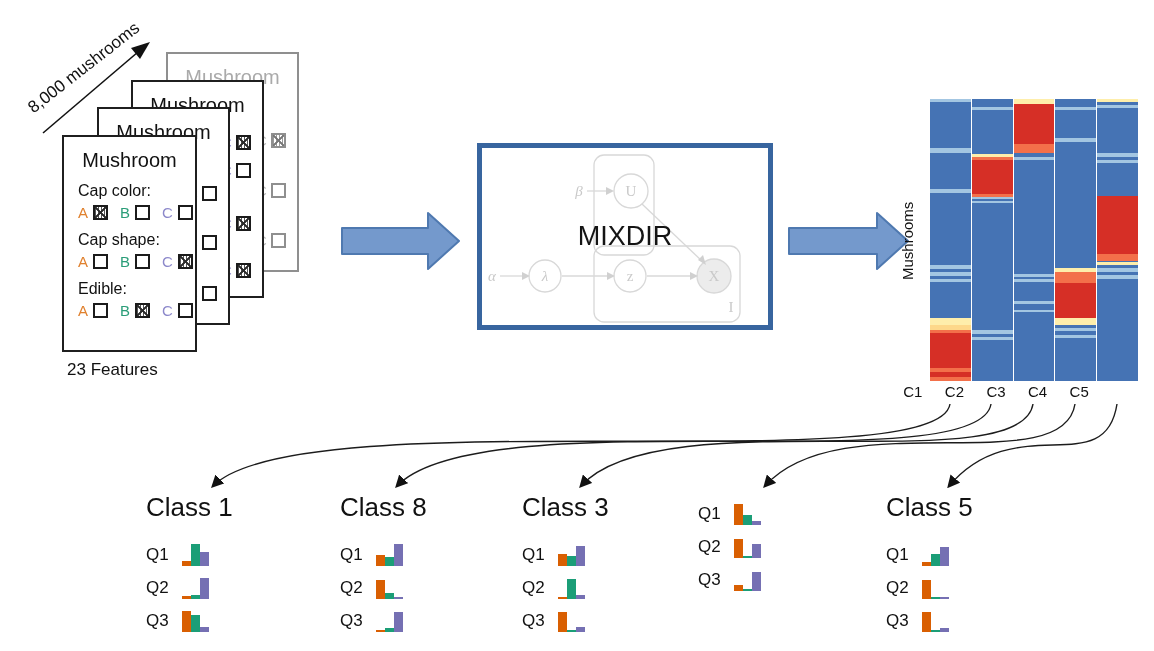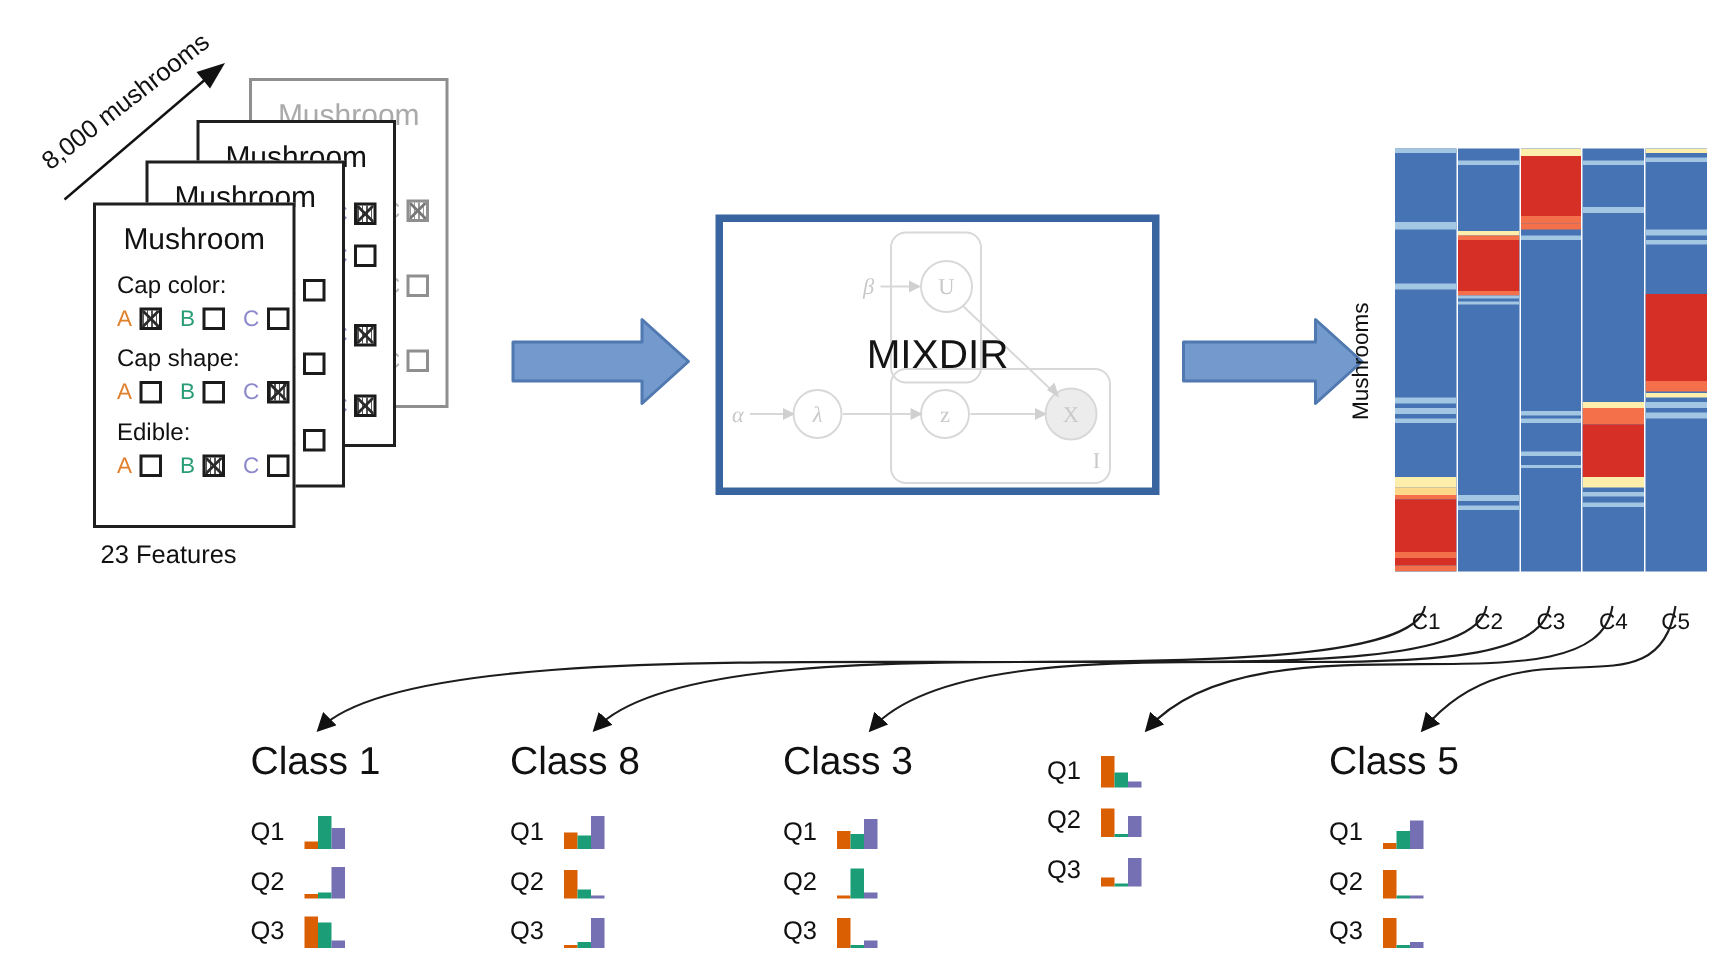--- a/index.html
+++ b/index.html
@@ -33,21 +33,21 @@
   #features-label{left:67px;top:360px;font-size:17px;}
   
   #model-box{left:477px;top:143px;width:296px;height:187px;border:5px solid #38659f;
      box-sizing:border-box;background:#fff;}
   #model-title{position:absolute;inset:0;display:flex;flex-direction:column;align-items:center;
      justify-content:center;font-size:27px;line-height:1.13;color:#141414;}
   
   #heatmap{left:930px;top:99px;width:208px;height:282px;display:flex;gap:1px;background:#fff;}
   .hm-col{flex:1;position:relative;overflow:hidden;}
   .hm-seg{position:absolute;left:0;right:0;}
-  #hm-xlabels{left:930px;top:383px;width:208px;display:flex;margin-top:23px;}
+  #hm-xlabels{left:892px;top:383px;width:208px;display:flex;}
   #hm-xlabels span{flex:1;text-align:center;font-size:15px;}
   #hm-ylabel{left:899px;top:163px;height:155px;width:20px;writing-mode:vertical-rl;
      transform:rotate(180deg);text-align:center;font-size:15px;}
   
   .class-block{position:absolute;top:492px;width:150px;}
   .class-title{font-size:26px;margin-bottom:10px;}
   .q-row{display:flex;align-items:flex-end;height:33px;}
   .q-label{font-size:17px;width:36px;padding-bottom:1px;}
   .q-bars{display:flex;align-items:flex-end;height:24px;}
   .bar{width:9px;}
@@ -290,21 +290,21 @@
     <g fill="none" stroke="#1c1c1c" stroke-width="1.4">
       <path d="M950,404 C938,482 300,398 213,486" marker-end="url(#ah)"></path>
       <path d="M991,404 C979,482 480,398 397,486" marker-end="url(#ah)"></path>
       <path d="M1033,404 C1021,482 660,398 581,486" marker-end="url(#ah)"></path>
       <path d="M1075,404 C1063,482 840,402 765,486" marker-end="url(#ah)"></path>
       <path d="M1117,404 C1105,482 1015,408 949,486" marker-end="url(#ah)"></path>
     </g>
   </svg>
 
   <div id="class-blocks">
-      <div class="class-block" style="left: 167px;">
+      <div class="class-block" style="left: 146px;">
         <div class="class-title">Class 1</div>
         <div class="q-row">
           <span class="q-label">Q1</span>
           <span class="q-bars">
             <span class="bar" style="height: 5.06px; background: rgb(217, 95, 2);"></span>
             <span class="bar" style="height: 22px; background: rgb(27, 158, 119);"></span>
             <span class="bar" style="height: 14.08px; background: rgb(117, 112, 179);"></span>
           </span>
         </div>
         <div class="q-row">

